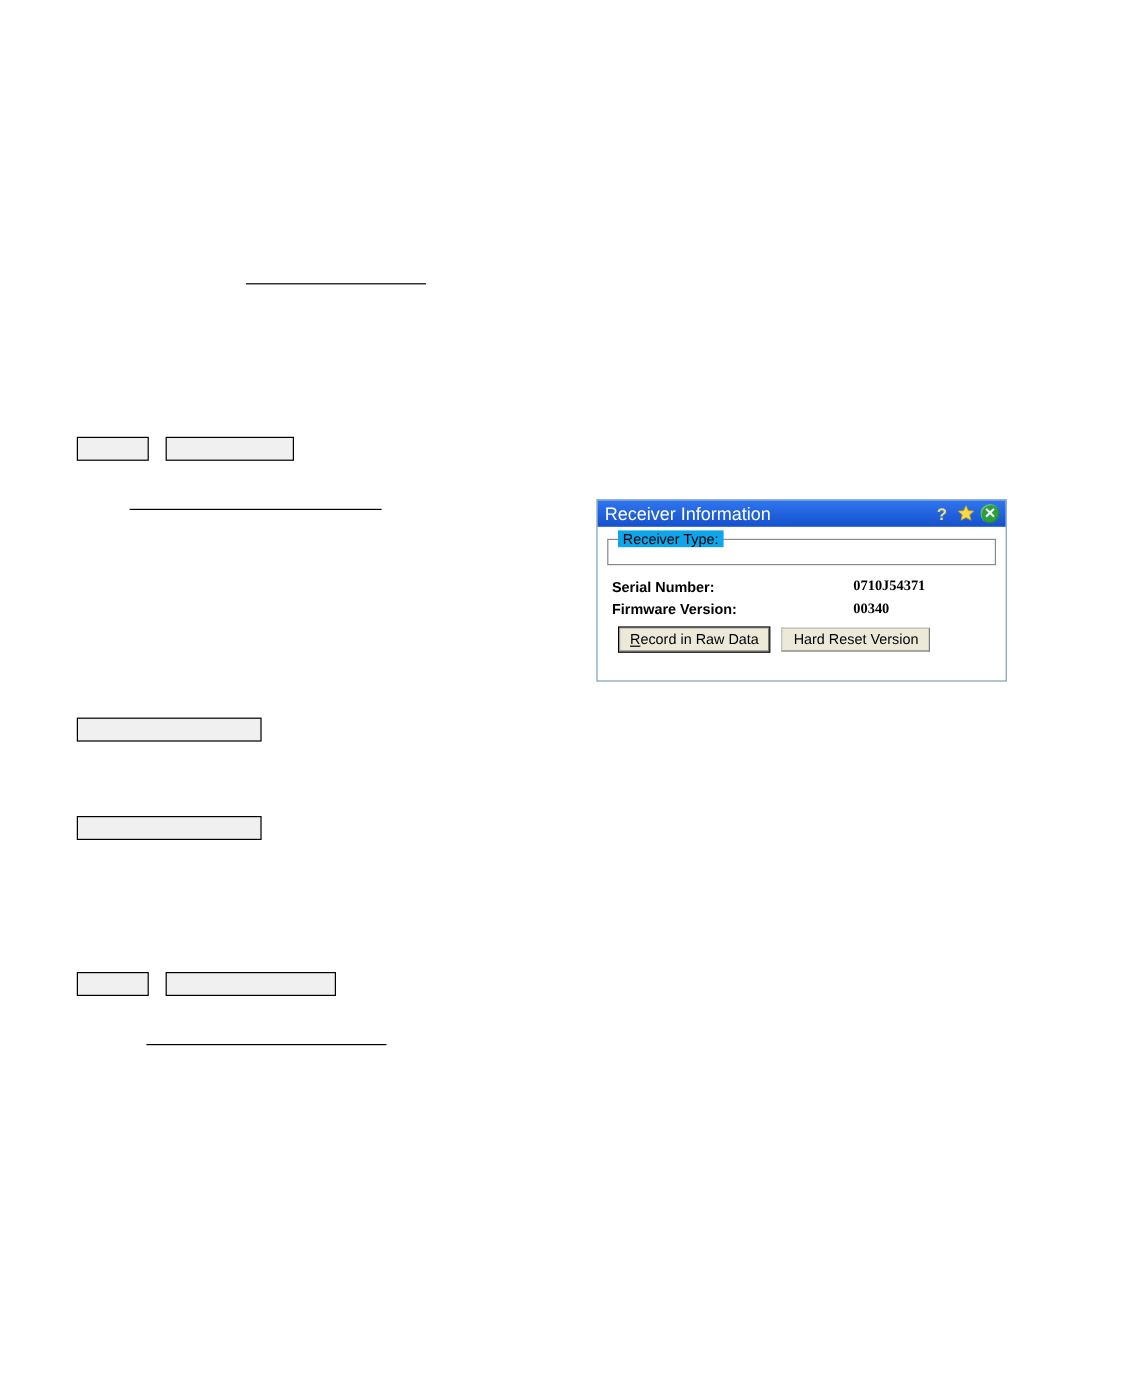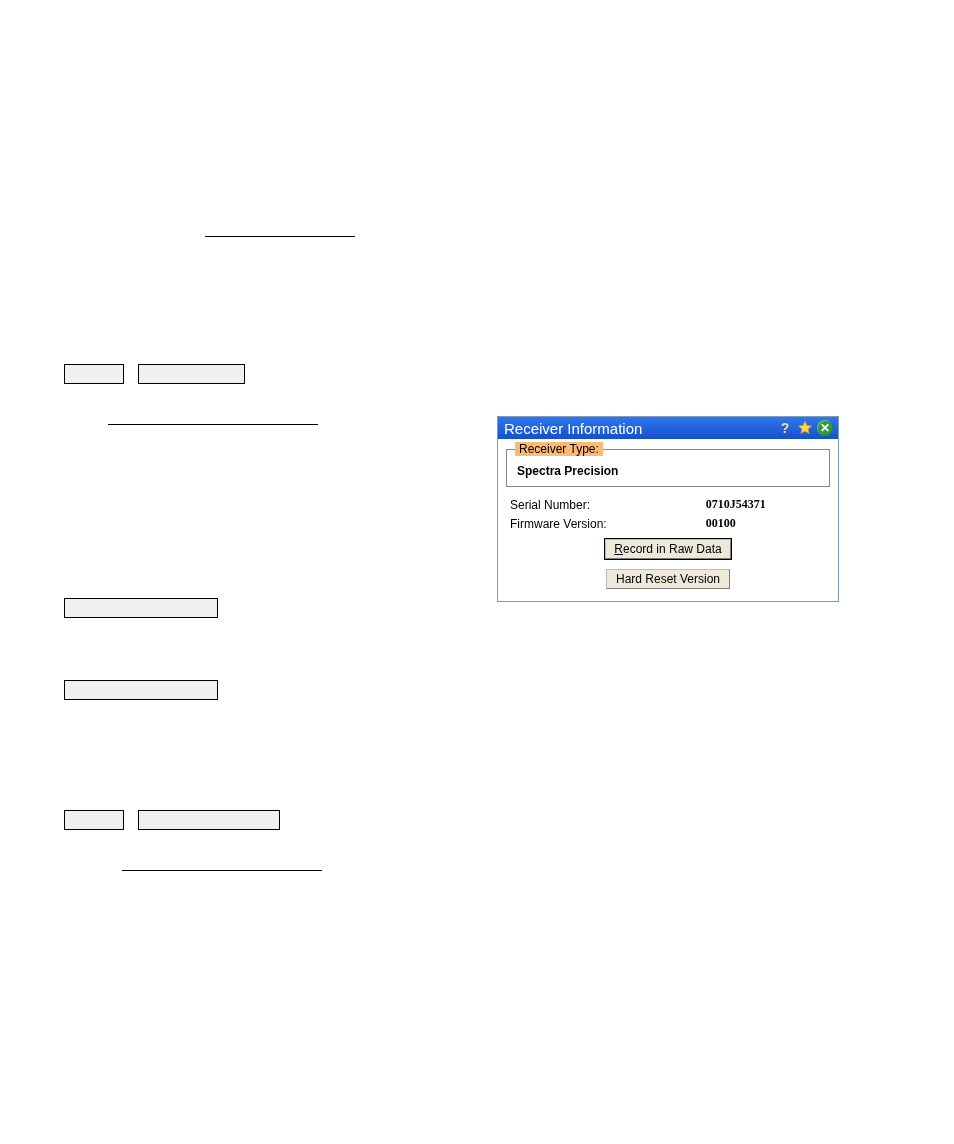--- a/index.html
+++ b/index.html
@@ -30,21 +30,21 @@
     }
     
     .dialog {
       position: absolute;
       left: 497px;
       top: 416px;
       width: 340px;
       background: #fff;
       border: 1px solid #7f9db9;
       box-shadow: 0 0 0 rgba(0,0,0,0);
-      padding-bottom: 12px;
+      padding-bottom: 24px;
     }
     .titlebar {
       background: #3b6ea5;
       background: linear-gradient(to bottom, #4a7abf, #2a5a9a);
       background: #2a6abf; 
       background-color: #316ac5;
       background: linear-gradient(#3b7adc, #1e56b8);
       background: #2c63c9;
       color: #fff;
       display: flex;
@@ -107,47 +107,48 @@
     .group {
       position: relative;
       border: 1px solid #888;
       margin: 4px 0 8px 0;
       padding: 14px 8px 6px 8px;
     }
     .group-title {
       position: absolute;
       top: -8px;
       left: 8px;
-      background: #fdba74;
+      background: #0ea5e9;
       padding: 0 4px;
       font-size: 12px;
       color: #000;
     }
     .group-value {
       font-size: 12px;
       font-weight: bold;
       padding: 0 2px 2px 2px;
     }
     .info-table {
       width: 100%;
       border-collapse: collapse;
       font-size: 12px;
     }
     .info-table td {
       padding: 2px 4px;
       white-space: nowrap;
+      font-weight: bold;
     }
     .info-table td.val {
       font-weight: bold;
       padding-left: 18px;
       font-family: Liberation Serif, serif;
     }
     .dlg-buttons {
       display: flex;
-      flex-direction: column;
+      flex-direction: row;
       align-items: center;
       gap: 10px;
       padding: 6px 10px 0 10px;
     }
     .dlg-btn {
       font-family: Tahoma, sans-serif;
       font-size: 12px;
       padding: 2px 8px;
       background: #ece9d8;
       border: 1px solid #7a7a7a;
@@ -204,32 +205,31 @@
         <path d="M12 2l2.9 6.3 6.9.6-5.2 4.6 1.6 6.8L12 16.9 5.8 20.3l1.6-6.8L2.2 8.9l6.9-.6L12 2z"></path>
       </svg>
     </span>
     <span class="tb-icon">
       <span class="icon-close">✕</span>
     </span>
   </div>
   <div class="dialog-body">
     <div class="group">
       <span class="group-title">Receiver Type:</span>
-      <div class="group-value">Spectra Precision</div>
     </div>
 
     <table class="info-table">
       <tbody>
           <tr>
         <td>Serial Number:</td>
         <td class="val">0710J54371</td>
       </tr>
       <tr>
         <td>Firmware Version:</td>
-        <td class="val">00100</td>
+        <td class="val">00340</td>
       </tr>
     </tbody>
       </table>
 
     <div class="dlg-buttons">
       <button class="dlg-btn primary" type="button">
         <span class="mnemonic">R</span><span>ecord in Raw Data</span>
       </button>
       <button class="dlg-btn" type="button">Hard Reset Version</button>
     </div>

